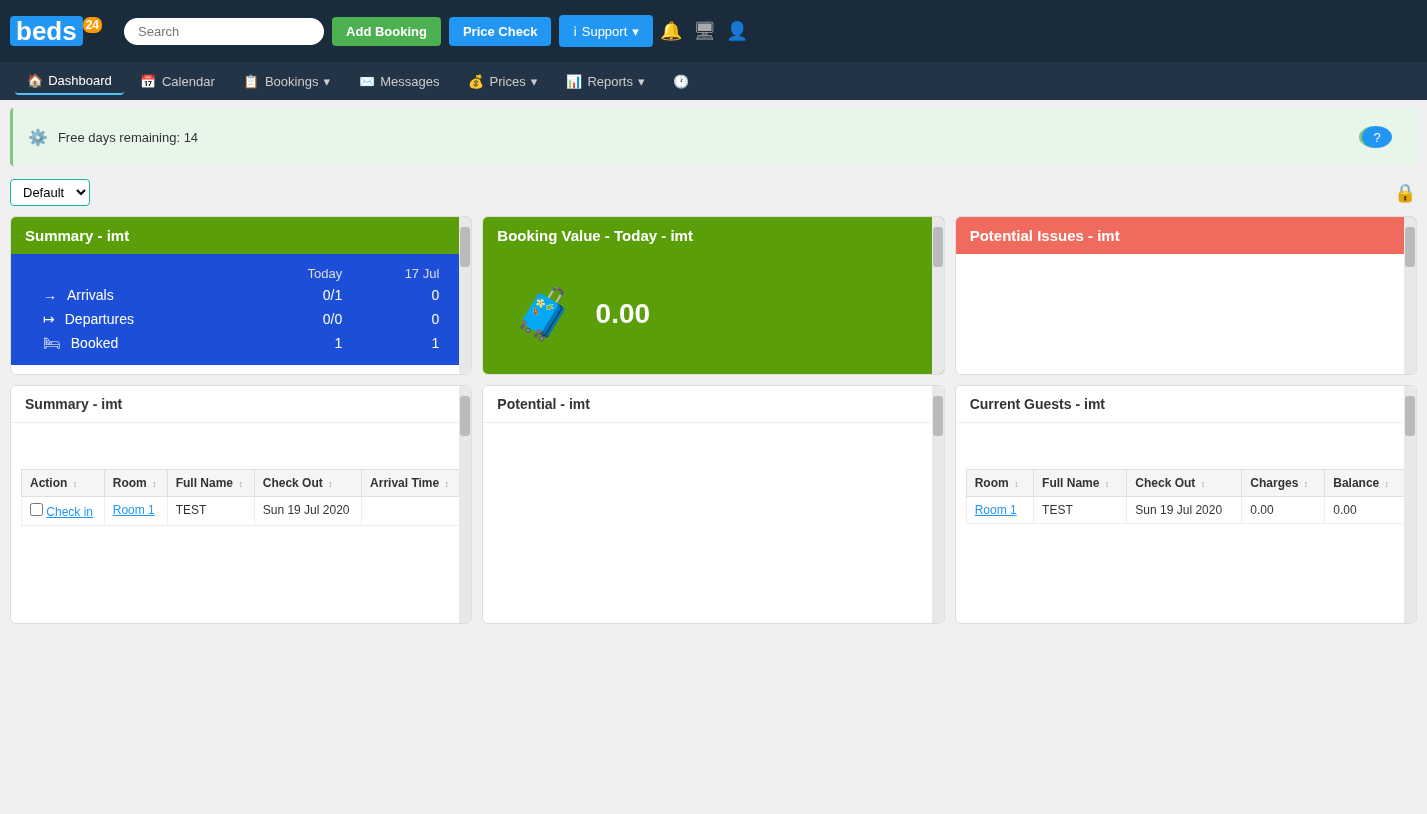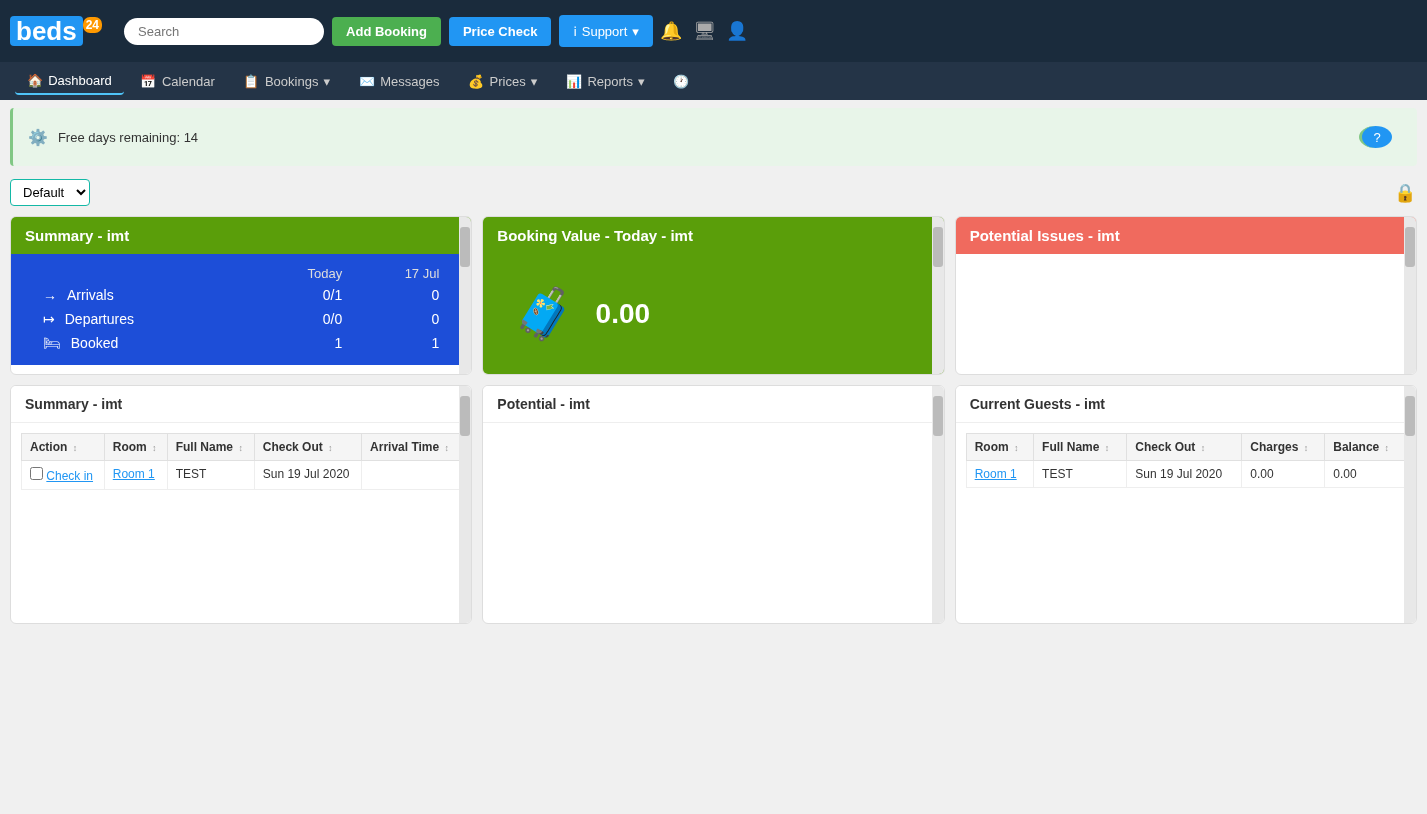--- a/index.html
+++ b/index.html
@@ -125,21 +125,21 @@
       display: flex; align-items: center; justify-content: flex-start;
       padding: 20px 30px; gap: 20px;
     }
 
     
     .potential-issues-widget .widget-body { min-height: 80px; padding: 14px; }
     .no-warnings { color: #888; font-size: 13px; }
 
     
     .data-widget .widget-body { padding: 10px; }
-    .data-table { width: 100%; border-collapse: collapse; font-size: 12px; }
+    .data-table { width: 100%; border-collapse: collapse; font-size: 12px; margin-top: 36px; }
     .data-table th {
       background: #f5f5f5; padding: 6px 8px; text-align: left;
       border: 1px solid #e0e0e0; font-weight: bold; color: #333;
       white-space: nowrap;
     }
     .data-table td {
       padding: 6px 8px; border: 1px solid #eee; vertical-align: top;
     }
     .sort-icon { color: #999; font-size: 9px; margin-left: 2px; }
     .link-text { color: #2196F3; text-decoration: underline; cursor: pointer; }

